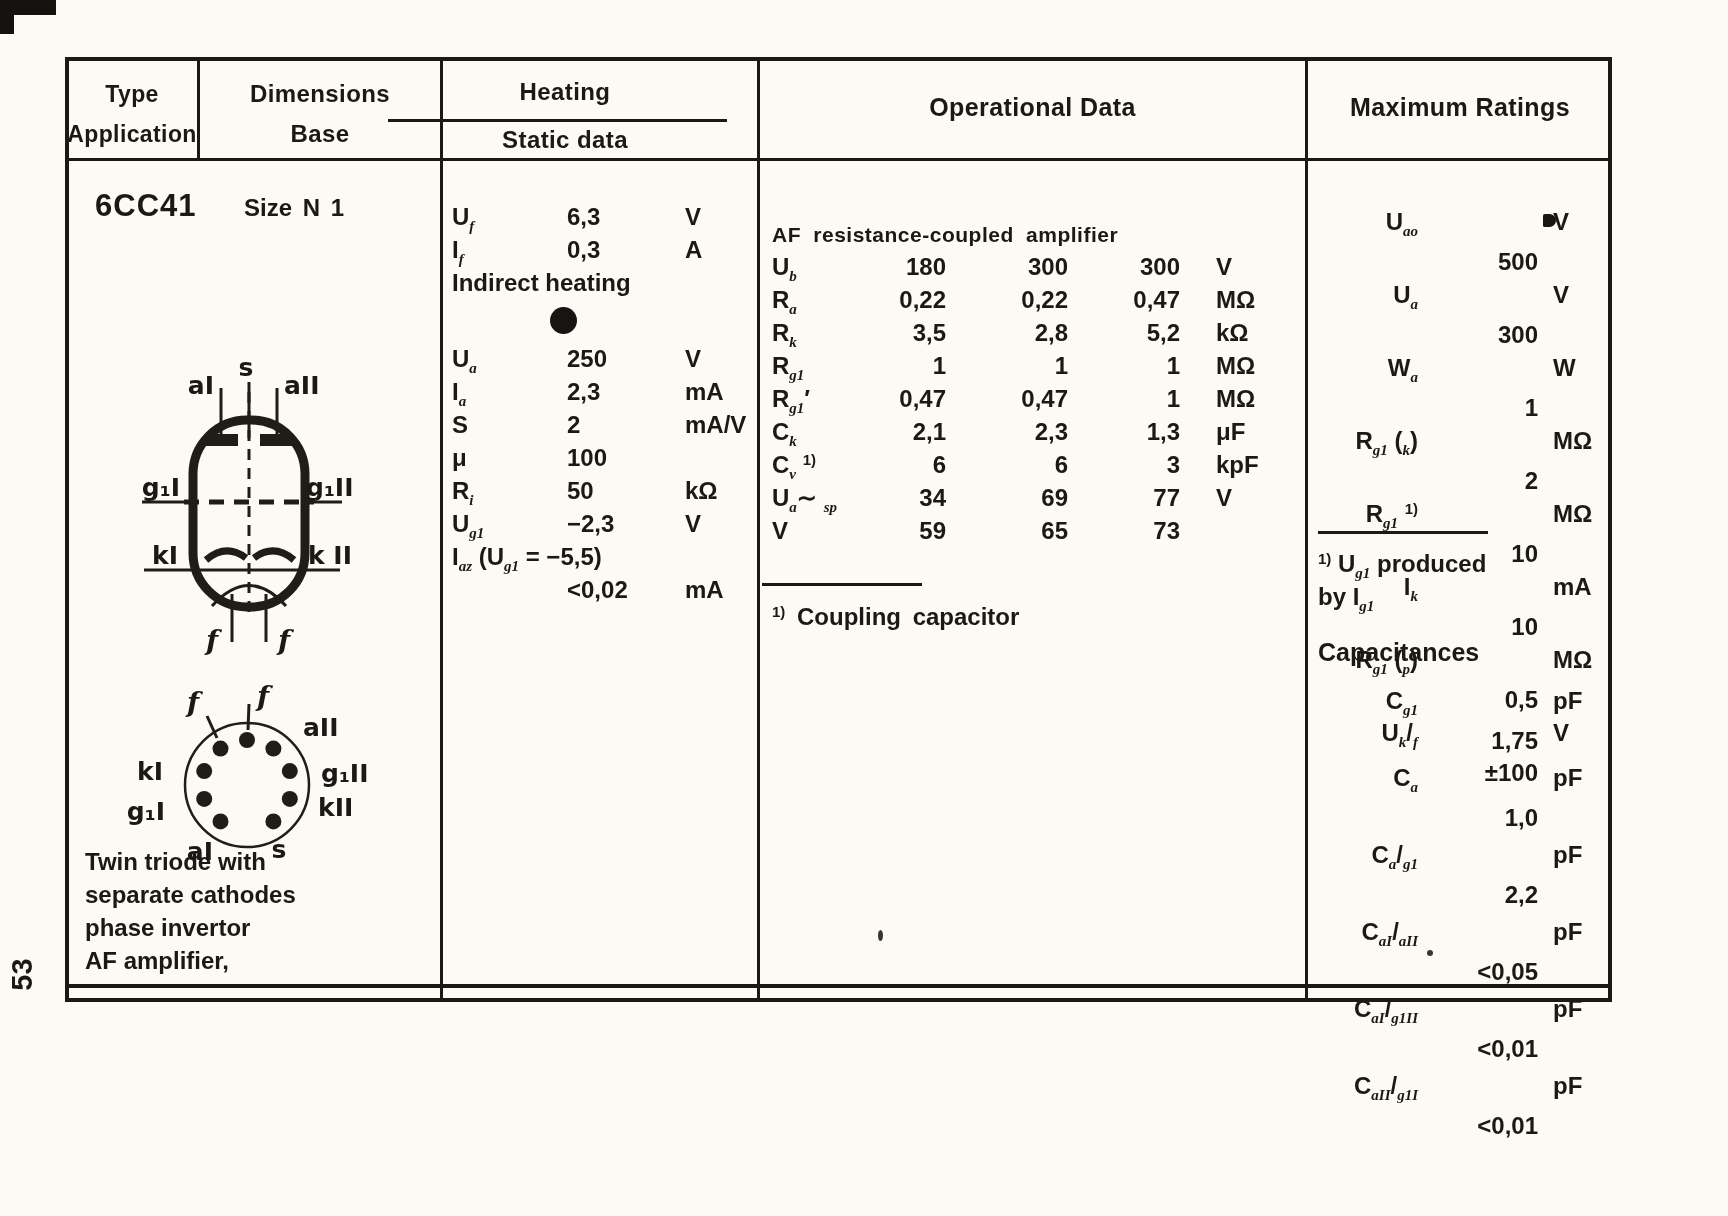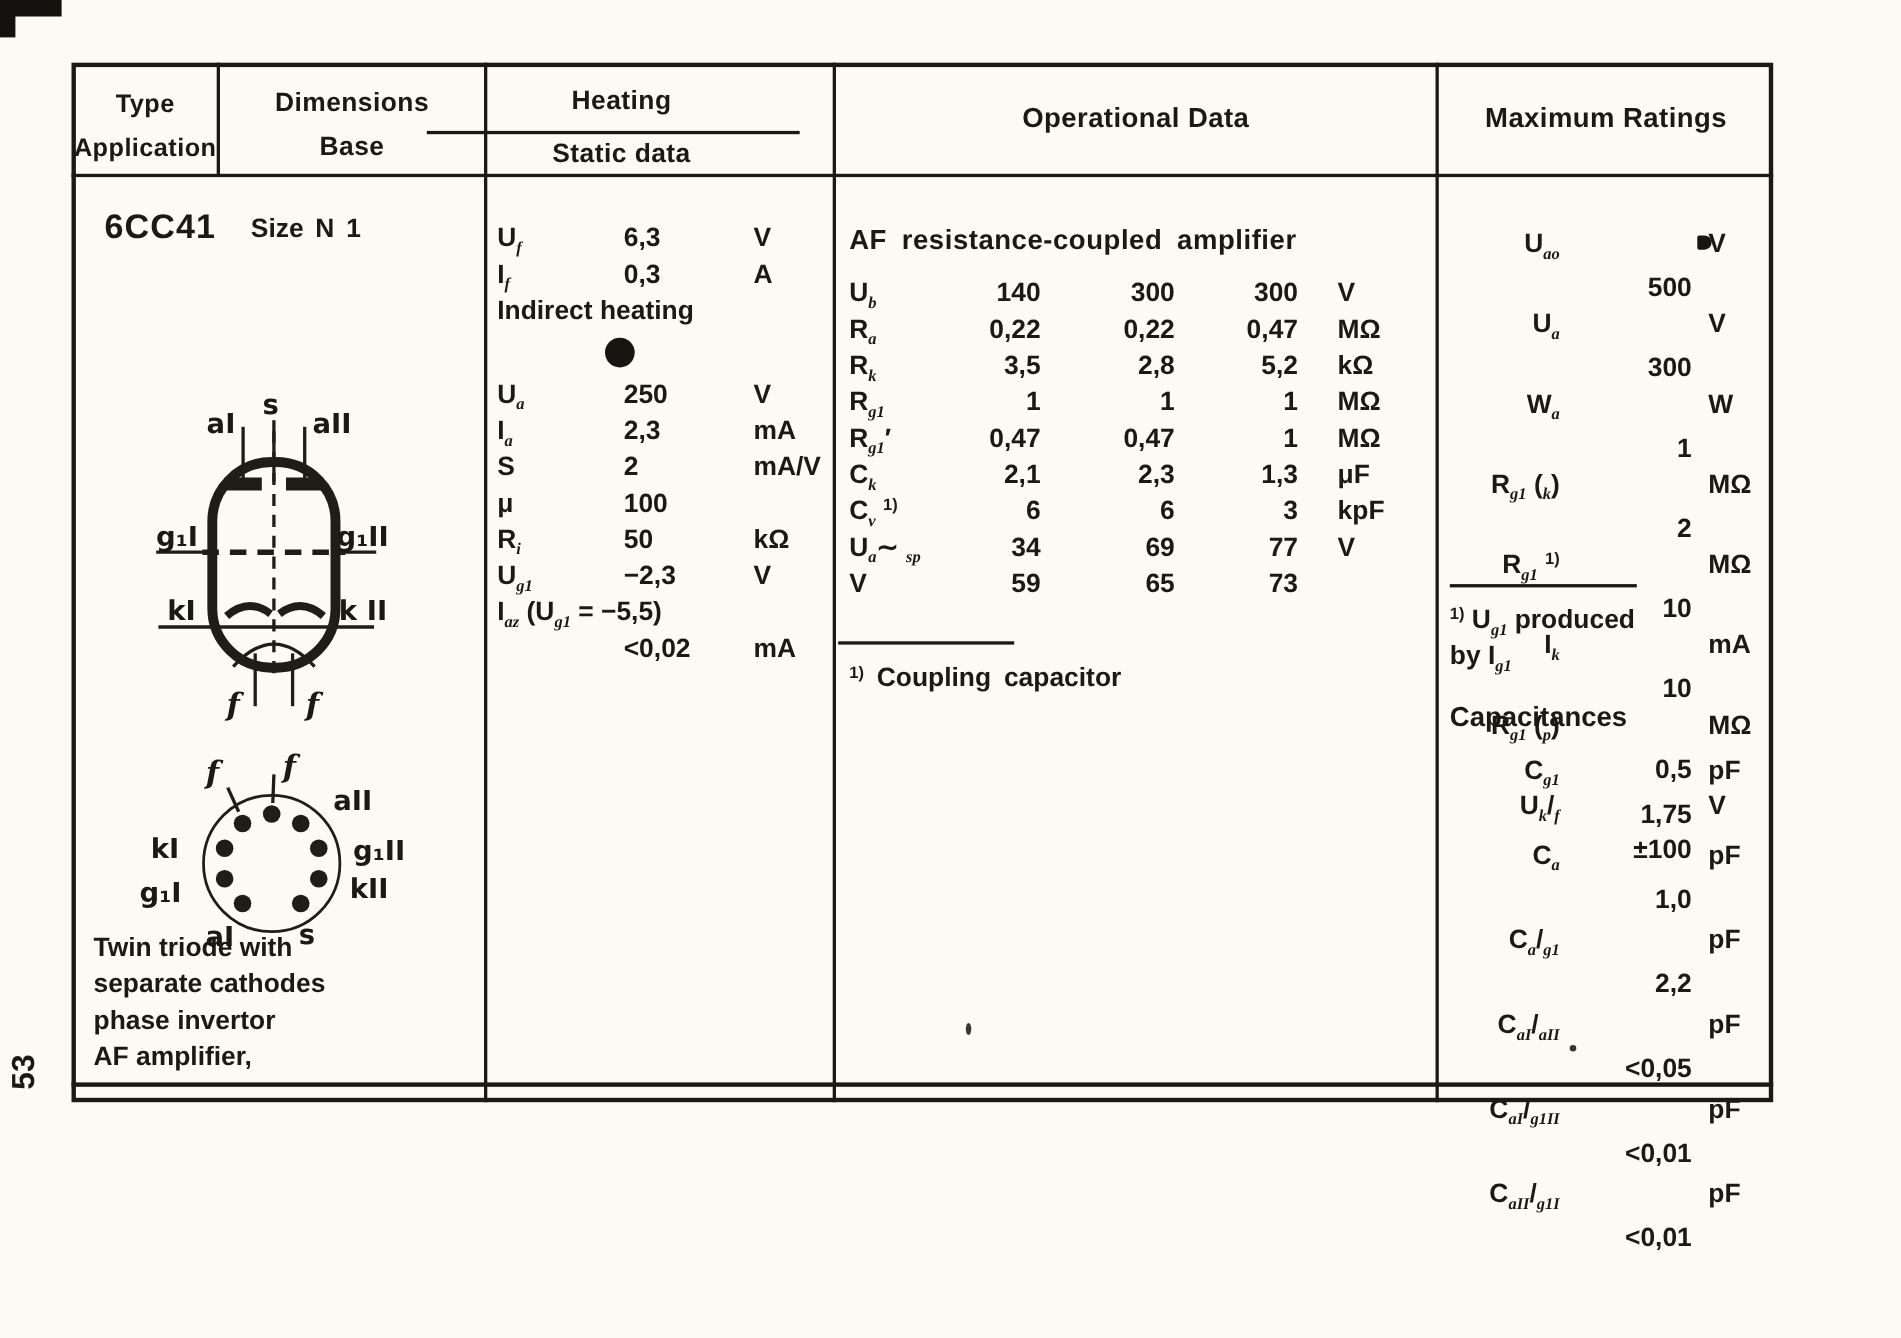--- a/index.html
+++ b/index.html
@@ -77,21 +77,21 @@
 
   <div class="hc-line">Dimensions</div>
       <div class="hc-line">Base</div>
     </div>
   <div class="hc" style="left:440px;top:78px;width:250px;">Heating</div>
   <div class="hc" style="left:440px;top:126px;width:250px;">Static data</div>
   <div class="hc" style="left:760px;top:93px;width:545px;font-size:25px;">Operational Data</div>
   <div class="hc" style="left:1308px;top:93px;width:304px;font-size:25px;">Maximum Ratings</div>
 
   <div class="abs" style="left:95px;top:188px;font-size:31px;letter-spacing:1px;">6CC41</div>
-  <div class="abs" style="left:228px;top:194px;font-size:24px;word-spacing:4px;">Size N 1</div>
+  <div class="abs" style="left:244px;top:194px;font-size:24px;word-spacing:4px;">Size N 1</div>
 
   <svg style="left:128px;top:352px;" width="225" height="300" viewBox="0 0 225 300">
     <line class="ln" x1="121" y1="40" x2="121" y2="268" stroke-width="3" stroke-dasharray="11 8"></line>
     <rect class="ln" x="65" y="68" width="112" height="187" rx="54" ry="54" stroke-width="9"></rect>
     <line class="ln" x1="93" y1="86" x2="93" y2="36" stroke-width="3"></line>
     <line class="ln" x1="121" y1="86" x2="121" y2="30" stroke-width="3"></line>
     <line class="ln" x1="149" y1="86" x2="149" y2="36" stroke-width="3"></line>
     <line class="ln" x1="76" y1="88" x2="110" y2="88" stroke-width="12"></line>
     <line class="ln" x1="132" y1="88" x2="166" y2="88" stroke-width="12"></line>
     <line class="ln" x1="56" y1="150" x2="186" y2="150" stroke-width="5" stroke-dasharray="15 10"></line>
@@ -214,26 +214,26 @@
         <span class="h-unit"></span>
       </div>
 
       <div class="h-row">
         <span class="h-lab"><span></span><span></span></span>
         <span class="h-val">&lt;0,02</span>
         <span class="h-unit">mA</span>
       </div>
     </div>
 
-  <div class="abs" style="left:772px;top:204px;font-size:25px;letter-spacing:.5px;word-spacing:6px;white-space:nowrap;">AF resistance-coupled amplifier</div>
+  <div class="abs" style="left:772px;top:223px;font-size:21px;letter-spacing:.5px;word-spacing:6px;white-space:nowrap;">AF resistance-coupled amplifier</div>
   <div class="abs" style="left:772px;top:250px;width:528px;">
 
       <div class="op-row">
         <span class="op-lab">U<sub>b</sub></span>
-        <span class="op-v v1">140</span>
+        <span class="op-v v1">180</span>
         <span class="op-v v2">300</span>
         <span class="op-v v3">300</span>
         <span class="op-unit">V</span>
       </div>
 
       <div class="op-row">
         <span class="op-lab">R<sub>a</sub></span>
         <span class="op-v v1">0,22</span>
         <span class="op-v v2">0,22</span>
         <span class="op-v v3">0,47</span>

